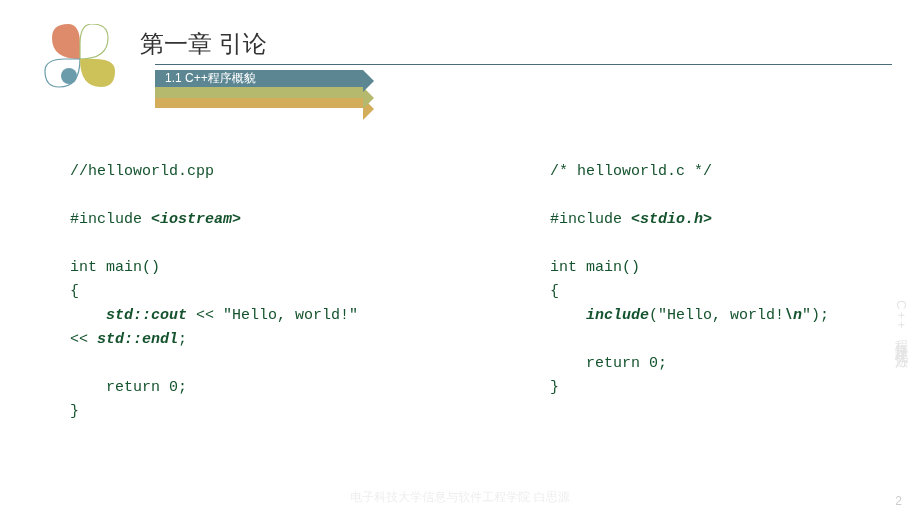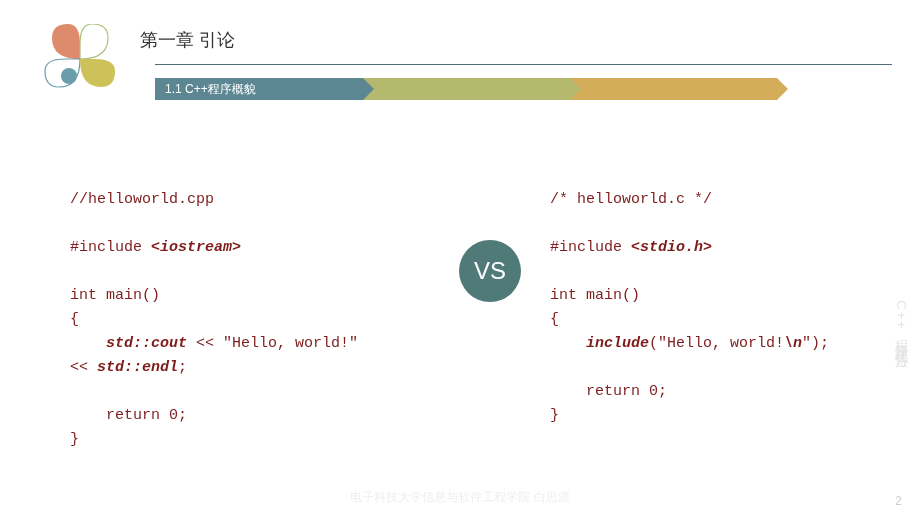--- a/index.html
+++ b/index.html
@@ -24,32 +24,33 @@
     }
     .border-hr {
       position: absolute;
       top: 64px;
       left: 155px;
       right: 28px;
       height: 1px;
       background: #4b6c7a;
     }
     .title {
-      font-size: 18px;
+      font-size: 24px;
       color: #333;
       font-weight: 400;
       padding-top: 4px;
     }
     .subtitle-bar {
       position: absolute;
       top: 70px;
       left: 155px;
       height: 38px;
       display: flex;
       align-items: center;
+      flex-direction: column;
     }
     .chevron {
       height: 22px;
       position: relative;
       display: flex;
       align-items: center;
       padding: 0 14px 0 10px;
       color: #fff;
       font-size: 12px;
     }
@@ -75,23 +76,22 @@
       left: 70px;
       right: 60px;
       display: flex;
       align-items: flex-start;
       justify-content: space-between;
     }
     .code-block {
       font-family: "Consolas", "Courier New", monospace;
       font-size: 15px;
       line-height: 1.6;
-      color: #7f1d1d;
+      color: #14532d;
       white-space: pre;
-      margin-top: 28px;
     }
     .code-left { width: 360px; }
     .code-right { width: 310px; }
     .bold-italic { font-weight: bold; font-style: italic; }
     .vs-circle {
       width: 62px;
       height: 62px;
       border-radius: 50%;
       background: #4f7a78;
       display: flex;
@@ -160,23 +160,20 @@
 <span>#include </span><span class="bold-italic">&lt;iostream&gt;</span>
 
 <span>int main()</span>
 <span>{</span>
 <span>    </span><span class="bold-italic">std::cout</span><span> &lt;&lt; "Hello, world!"</span>
 <span>&lt;&lt; </span><span class="bold-italic">std::endl</span><span>;</span>
 
 <span>    return 0;</span>
 <span>}</span></div>
 
-  <div class="vs-circle">
-    <span>VS</span>
-  </div>
 
   <div class="code-block code-right"><span>/* helloworld.c */</span>
 
 <span>#include </span><span class="bold-italic">&lt;stdio.h&gt;</span>
 
 <span>int main()</span>
 <span>{</span>
 <span>    </span><span class="bold-italic">include</span><span>("Hello, world!</span><span class="bold-italic">\n</span><span>");</span>
 
 <span>    return 0;</span>

